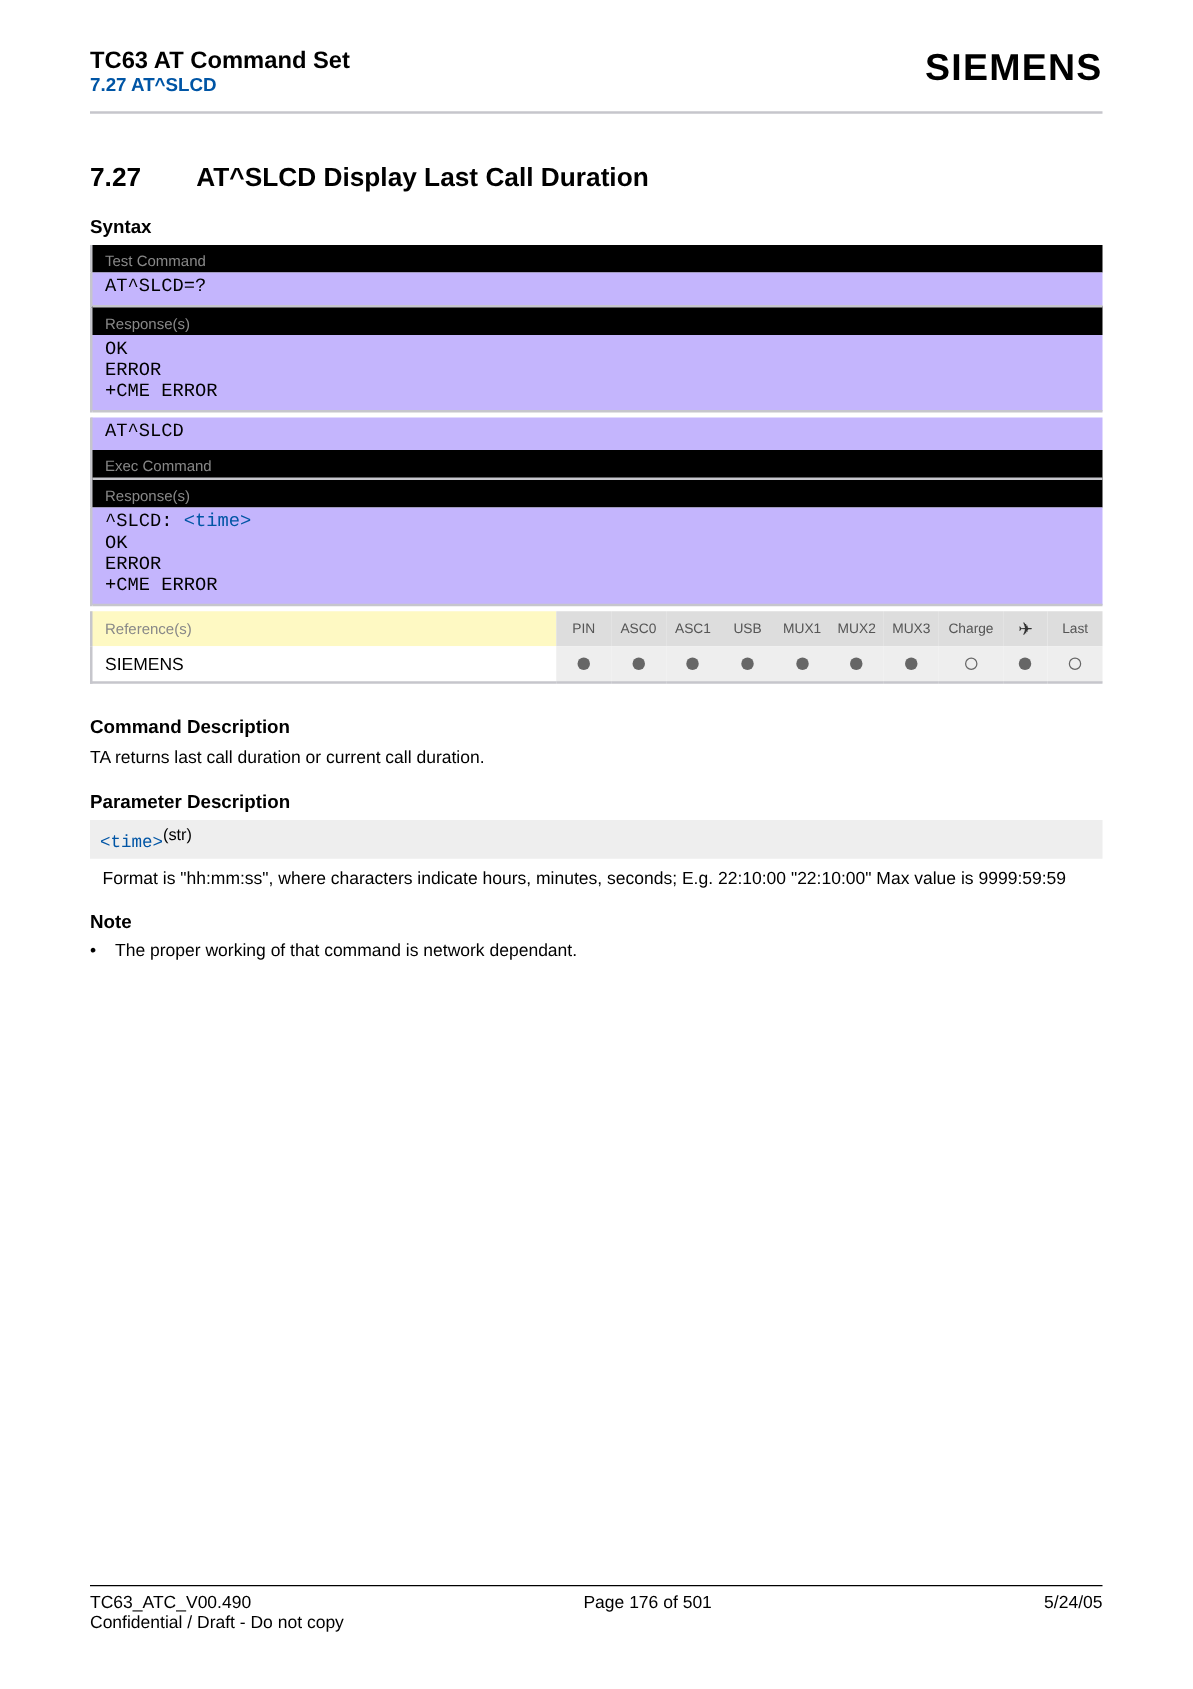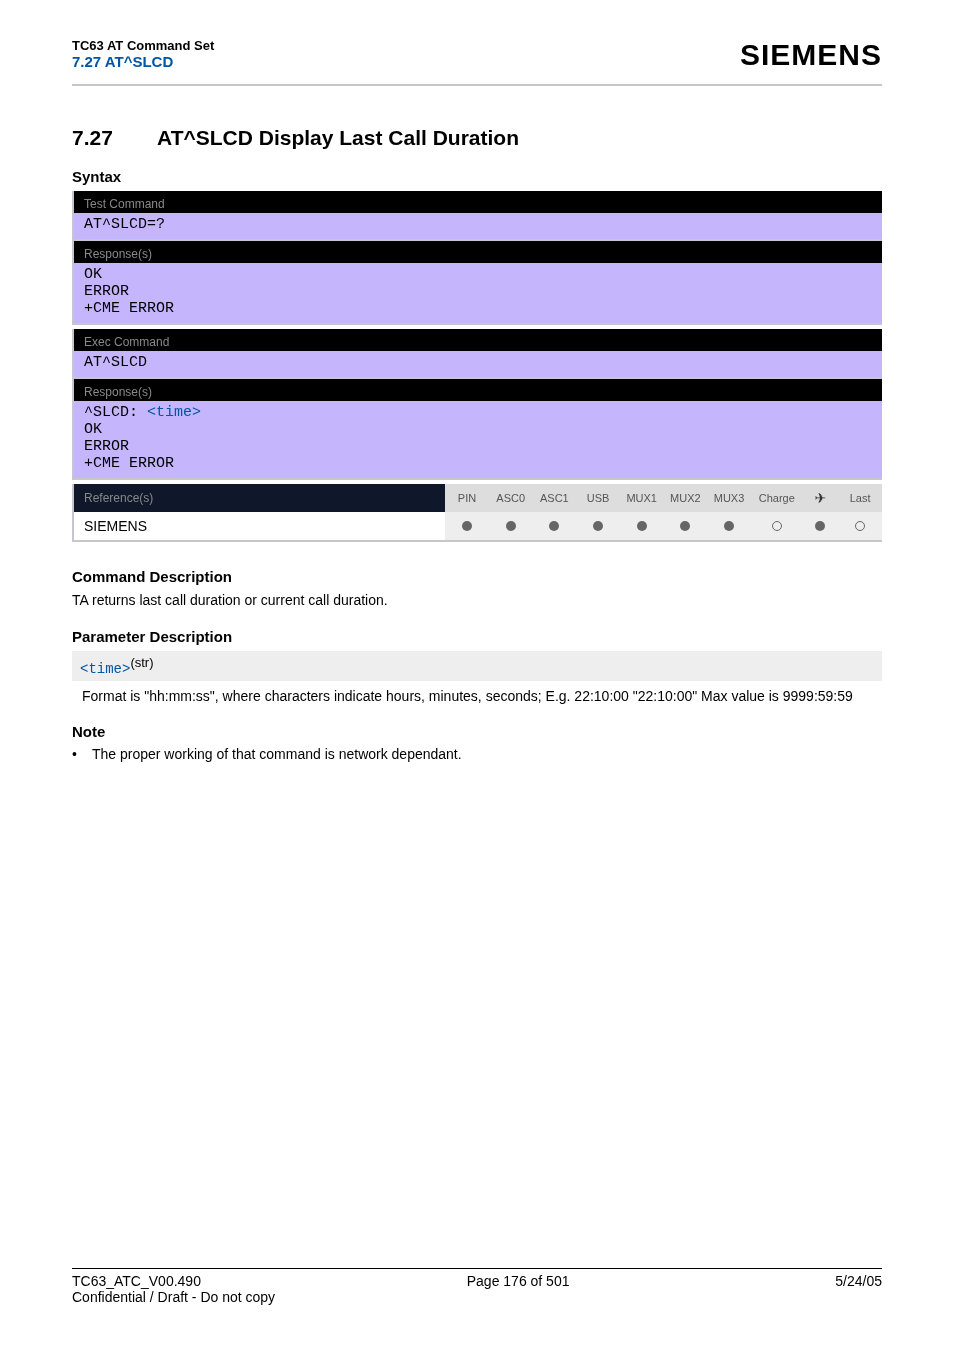--- a/index.html
+++ b/index.html
@@ -1,31 +1,31 @@
 <!DOCTYPE html>
 <html><head>
 <meta charset="utf-8">
 <style>
   * { box-sizing: border-box; margin: 0; padding: 0; }
   html, body { width: 954px; font-family: Arial, Helvetica, sans-serif; color: #000; background: #fff; }
   .page { width: 954px; min-height: 1351px; padding: 38px 72px 30px 72px; position: relative; }
   .header-row { display: flex; justify-content: space-between; align-items: flex-start; }
-  .header-left .title { font-weight: bold; font-size: 13px; }
+  .header-left .title { font-weight: bold; font-size: 19px; }
   .header-left .subtitle { font-weight: bold; font-size: 15px; color: #0055a5; }
   .brand { font-family: Arial, sans-serif; font-weight: 900; font-size: 30px; letter-spacing: 1px; }
   hr.hr-head { margin-top: 12px; border: none; border-top: 2px solid #c6c6cc; }
   .section-title { margin-top: 40px; font-weight: bold; font-size: 21px; }
   .sec-num { display: inline-block; width: 80px; }
   .h3-label { font-weight: bold; font-size: 15px; margin-top: 18px; margin-bottom: 6px; }
   .syntax-block { margin-top: 4px; }
   .tbl { width: 100%; border-collapse: collapse; }
   .lbl-cell { background: #000000; color: #888; font-size: 12px; padding: 6px 10px 2px 10px; border-left: 2px solid #c6c6cc; }
   .cmd-cell { background: #c4b5fd; font-family: "Courier New", monospace; font-size: 15px; padding: 3px 10px 6px 10px; border-left: 2px solid #c6c6cc; }
   .block-sep td { border-top: 2px solid #c6c6cc; height: 0; padding: 0; }
-  .ref-row .ref-left { background: #0f172a; color: #888; font-size: 12px; padding: 6px 4px 6px 10px; border-left: 2px solid #c6c6cc; vertical-align: middle; }
+  .ref-row .ref-left { background: #fef9c3; color: #888; font-size: 12px; padding: 6px 4px 6px 10px; border-left: 2px solid #c6c6cc; vertical-align: middle; }
   .ref-row .ref-hdr { background: #dddddd; color: #555; font-size: 11px; text-align: center; padding: 6px 2px; vertical-align: middle; }
   .ref-val-row .ref-val-left { background: #fff; font-size: 14px; padding: 6px 10px; border-left: 2px solid #c6c6cc; border-bottom: 2px solid #c6c6cc; }
   .ref-val-row .ref-val { background: #eeeeee; text-align: center; padding: 4px 2px; border-bottom: 2px solid #c6c6cc; font-size: 14px; }
   .dot-f { display:inline-block; width:10px; height:10px; border-radius:50%; background:#666; }
   .dot-e { display:inline-block; width:10px; height:10px; border-radius:50%; border:1.5px solid #666; }
   .arrow { font-size: 14px; color:#333; }
   .body-text { font-size: 14px; margin-top: 4px; line-height: 1.35; }
   .param-box { background:#eeeeee; font-family: "Courier New", monospace; font-size: 14px; padding: 4px 8px; margin-top: 6px; }
   .param-box .sup { font-family: Arial, sans-serif; font-size: 13px; vertical-align: super; }
   .param-desc { font-size: 14px; padding: 6px 10px 0 10px; line-height: 1.35; }
@@ -79,24 +79,24 @@
           </tr>
       <tr class="block-sep">
             <td></td>
           </tr>
     </tbody>
       </table>
 
     <table class="tbl" style="margin-top:4px;">
       <tbody>
           <tr>
-            <td class="lbl-cell">Exec Command</td>
+            <td class="cmd-cell">AT^SLCD</td>
           </tr>
       <tr>
-            <td class="cmd-cell">AT^SLCD</td>
+            <td class="lbl-cell">Exec Command</td>
           </tr>
       <tr>
             <td class="lbl-cell" style="border-top:2px solid #c6c6cc;">Response(s)</td>
           </tr>
       <tr>
             <td class="cmd-cell">
         <div>
           <span>^SLCD: </span><span class="link">&lt;time&gt;</span>
         </div>
         <div>OK</div>

